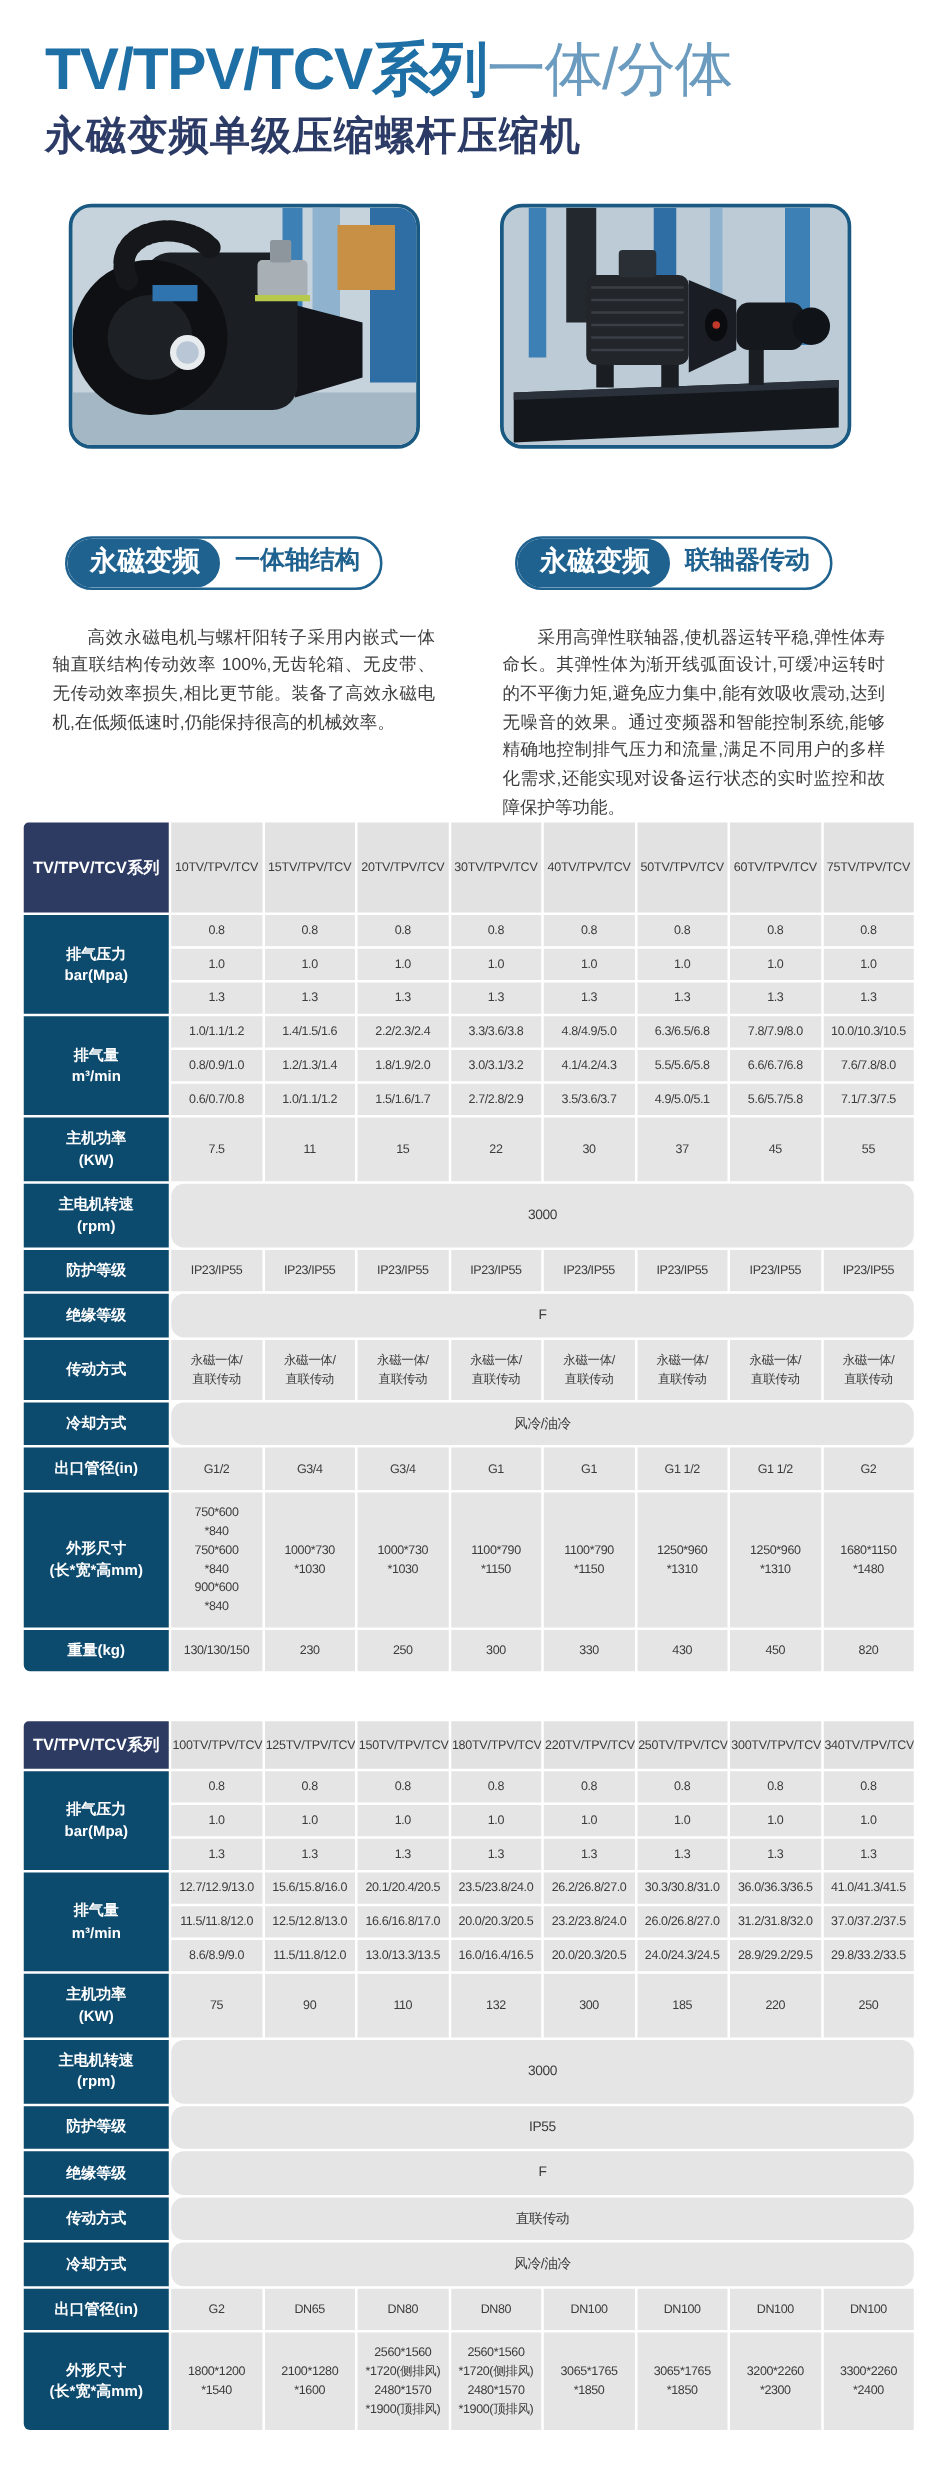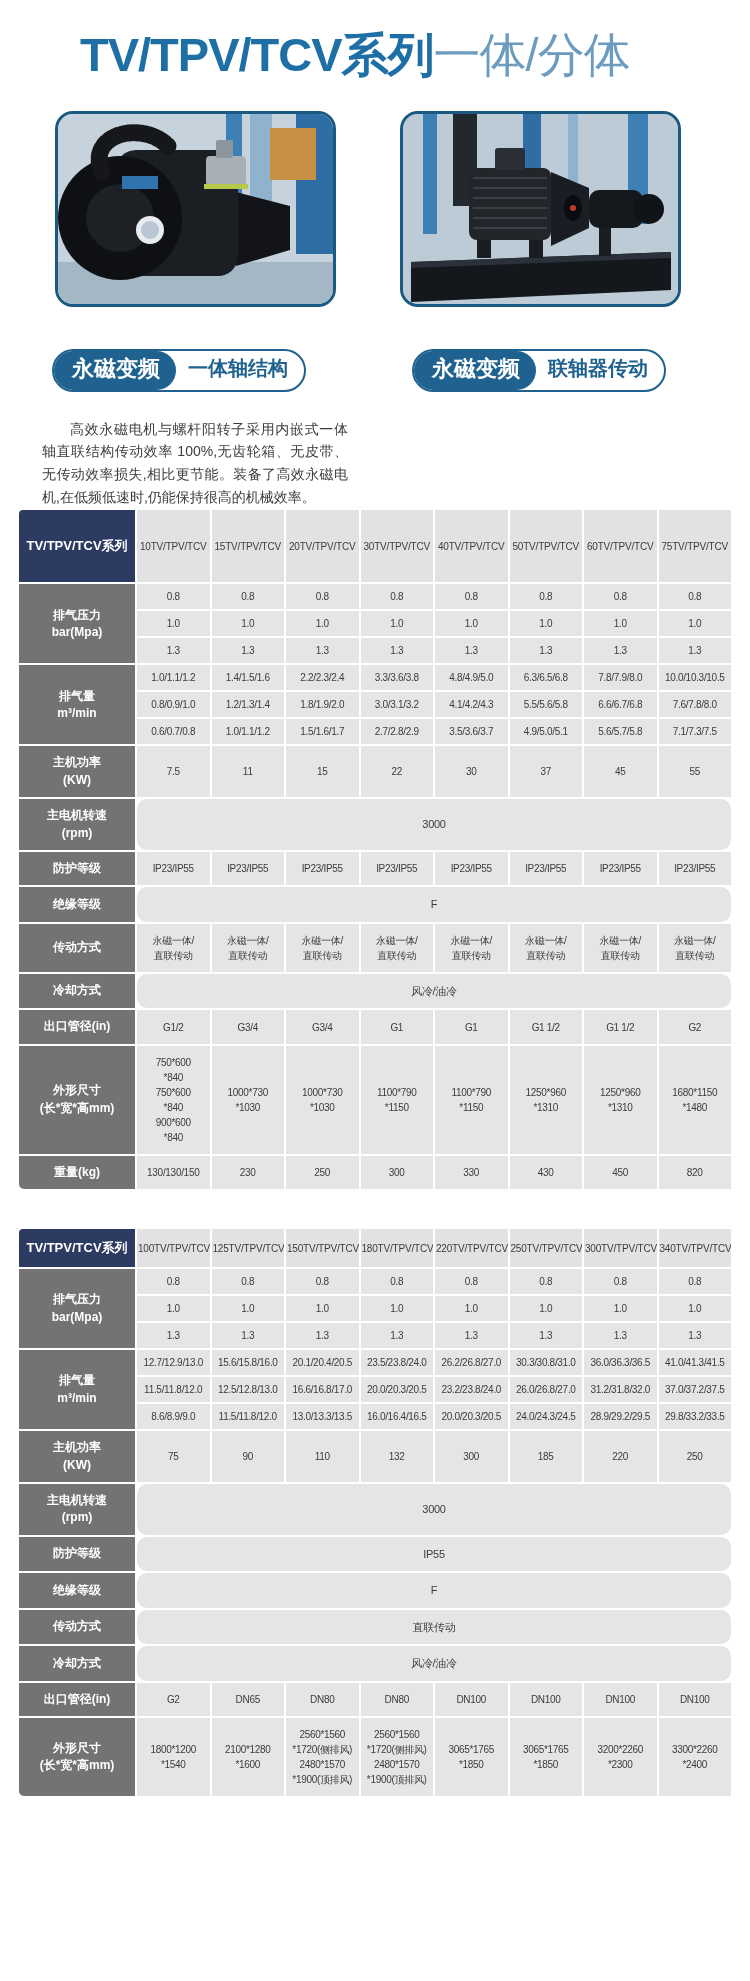--- a/index.html
+++ b/index.html
@@ -1,58 +1,59 @@
 <!DOCTYPE html>
 <html><head>
 <meta charset="utf-8">
 <style>
   html,body{margin:0;padding:0;background:#fff;}
   .page{width:750px;background:#fff;font-family:"Liberation Sans","DejaVu Sans",sans-serif;color:#3d3d3d;overflow:hidden;}
   
-  .hdr{padding:30px 16px 0 36px;margin-left:44px;}
+  .hdr{padding:30px 16px 0 36px;}
   .hdr h1{margin:0;font-size:47px;line-height:1.05;letter-spacing:-1px;font-weight:bold;white-space:nowrap;}
   .t-main{color:#1d6fa5;}
   .t-light{color:#6b9cbf;font-weight:400;}
   .hdr h2{margin:8px 0 0 0;font-size:32px;color:#2c3a66;font-weight:bold;letter-spacing:1px;}
   
   .photos{display:flex;justify-content:flex-start;gap:64px;padding:0 55px;margin-top:32px;}
   .photo-card{width:275px;height:190px;border:3px solid #1a5a82;border-radius:18px;overflow:hidden;background:#c7d3dc;flex:0 0 auto;}
   .photo-card svg{display:block;width:100%;height:100%;}
   
-  .features{display:flex;gap:50px;padding:0 40px;margin-top:42px;}
+  .features{display:flex;gap:50px;padding:0 40px;margin-top:70px;}
   .feature{flex:1;min-width:0;}
   .badge{display:inline-flex;align-items:stretch;border:2px solid #1f628f;border-radius:24px;background:#fff;overflow:hidden;margin-left:12px;}
   .badge-dark{background:#1f628f;color:#fff;font-weight:bold;font-size:22px;padding:5px 16px 7px 18px;border-radius:0 22px 22px 0;line-height:1.2;}
   .badge-light{color:#1f628f;font-weight:bold;font-size:20px;padding:5px 16px 7px 12px;line-height:1.2;}
   .feature-desc{margin:26px 2px 0 2px;font-size:14px;line-height:1.62;color:#3d3d3d;text-indent:2em;text-align:justify;}
   
   .section-title{margin:44px 0 20px 0;text-align:center;font-size:17px;color:#2e2e2e;font-weight:500;}
   .section-title .dot{font-size:10px;vertical-align:2px;margin:0 12px;color:#2e2e2e;}
   
   .table-wrap{padding:0 17px;}
   .table-wrap + .table-wrap{margin-top:36px;}
   table.spec{width:100%;border-collapse:separate;border-spacing:2px;table-layout:fixed;}
   table.spec th,table.spec td{vertical-align:middle;text-align:center;}
   th.corner{width:112px;background:#2d3b63;color:#fff;font-size:13px;font-weight:bold;border-radius:4px 0 0 0;padding:4px 2px;}
   th.model{background:#e2e2e3;color:#3c3c3c;font-weight:400;font-size:10px;letter-spacing:-0.2px;white-space:nowrap;overflow:hidden;padding:0 1px;}
   #table1 th.model{height:72px;}
   #table2 th.model{height:38px;}
-  th.rowlabel{background:#737373;color:#fff;font-weight:bold;font-size:12px;padding:8px 3px;line-height:1.45;}
+  th.rowlabel{background:#0c4a6e;color:#fff;font-weight:bold;font-size:12px;padding:8px 3px;line-height:1.45;}
   table.spec tr:last-child th.rowlabel{border-radius:0 0 0 5px;}
   td.data{background:#e5e5e6;color:#3c3c3c;font-size:10px;letter-spacing:-0.3px;padding:9px 1px;white-space:pre-line;line-height:1.5;}
   td.sub{padding:5px 1px;}
   td.span{font-size:11px;border-radius:10px;}
 </style>
 </head>
 <body>
 
 <div class="page">
 
   <div class="hdr">
     <h1><span class="t-main">TV/TPV/TCV系列</span><span class="t-light">一体/分体</span></h1>
+    <h2>永磁变频单级压缩螺杆压缩机</h2>
   </div>
 
   <div class="photos">
     <div class="photo-card">
       <svg viewBox="0 0 275 190">
         <rect width="275" height="190" fill="#c7d3dc"></rect>
         <rect x="168" y="0" width="16" height="125" fill="#3c80b5"></rect>
         <rect x="192" y="0" width="22" height="105" fill="#8fb3ce"></rect>
         <rect x="238" y="0" width="37" height="140" fill="#2f6da5"></rect>
         <rect x="212" y="14" width="46" height="52" fill="#c79044"></rect>
@@ -108,20 +109,21 @@
         <span class="badge-dark">永磁变频</span>
         <span class="badge-light">一体轴结构</span>
       </div>
       <p class="feature-desc">高效永磁电机与螺杆阳转子采用内嵌式一体轴直联结构传动效率 100%,无齿轮箱、无皮带、无传动效率损失,相比更节能。装备了高效永磁电机,在低频低速时,仍能保持很高的机械效率。</p>
     </div>
     <div class="feature">
       <div class="badge">
         <span class="badge-dark">永磁变频</span>
         <span class="badge-light">联轴器传动</span>
       </div>
+      <p class="feature-desc">采用高弹性联轴器,使机器运转平稳,弹性体寿命长。其弹性体为渐开线弧面设计,可缓冲运转时的不平衡力矩,避免应力集中,能有效吸收震动,达到无噪音的效果。通过变频器和智能控制系统,能够精确地控制排气压力和流量,满足不同用户的多样化需求,还能实现对设备运行状态的实时监控和故障保护等功能。</p>
     </div>
   </div>
 
 
   <div class="table-wrap" id="table1">
       <table class="spec">
         <tbody>
           <tr>
             <th class="corner">TV/TPV/TCV系列</th>
             <th class="model">10TV/TPV/TCV</th>

